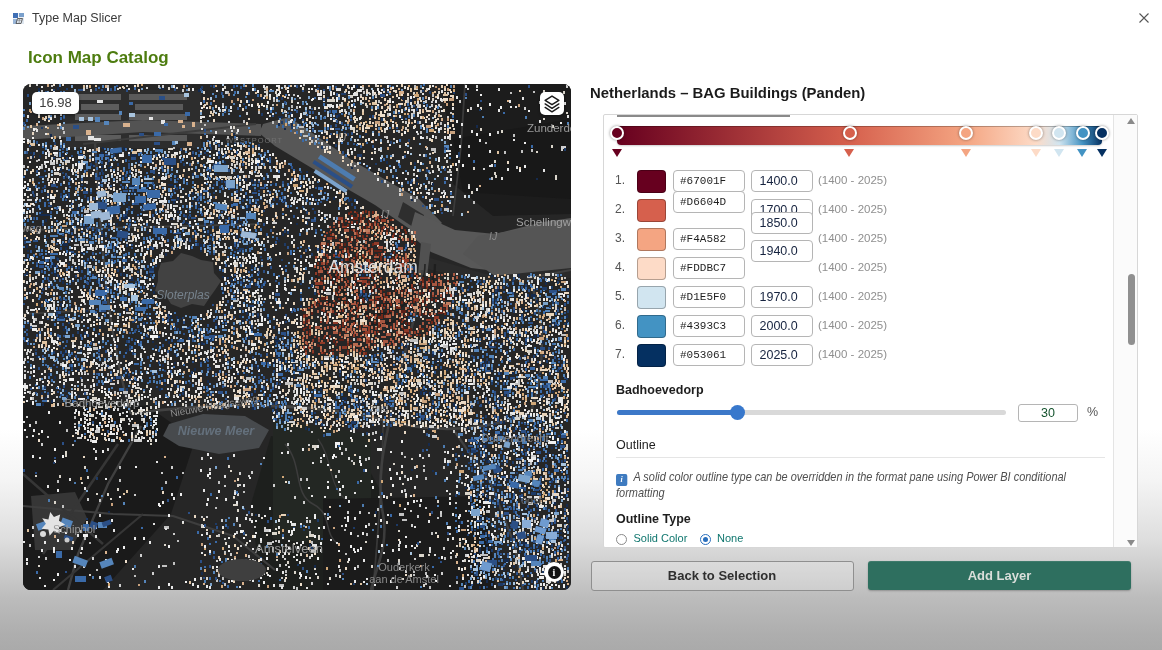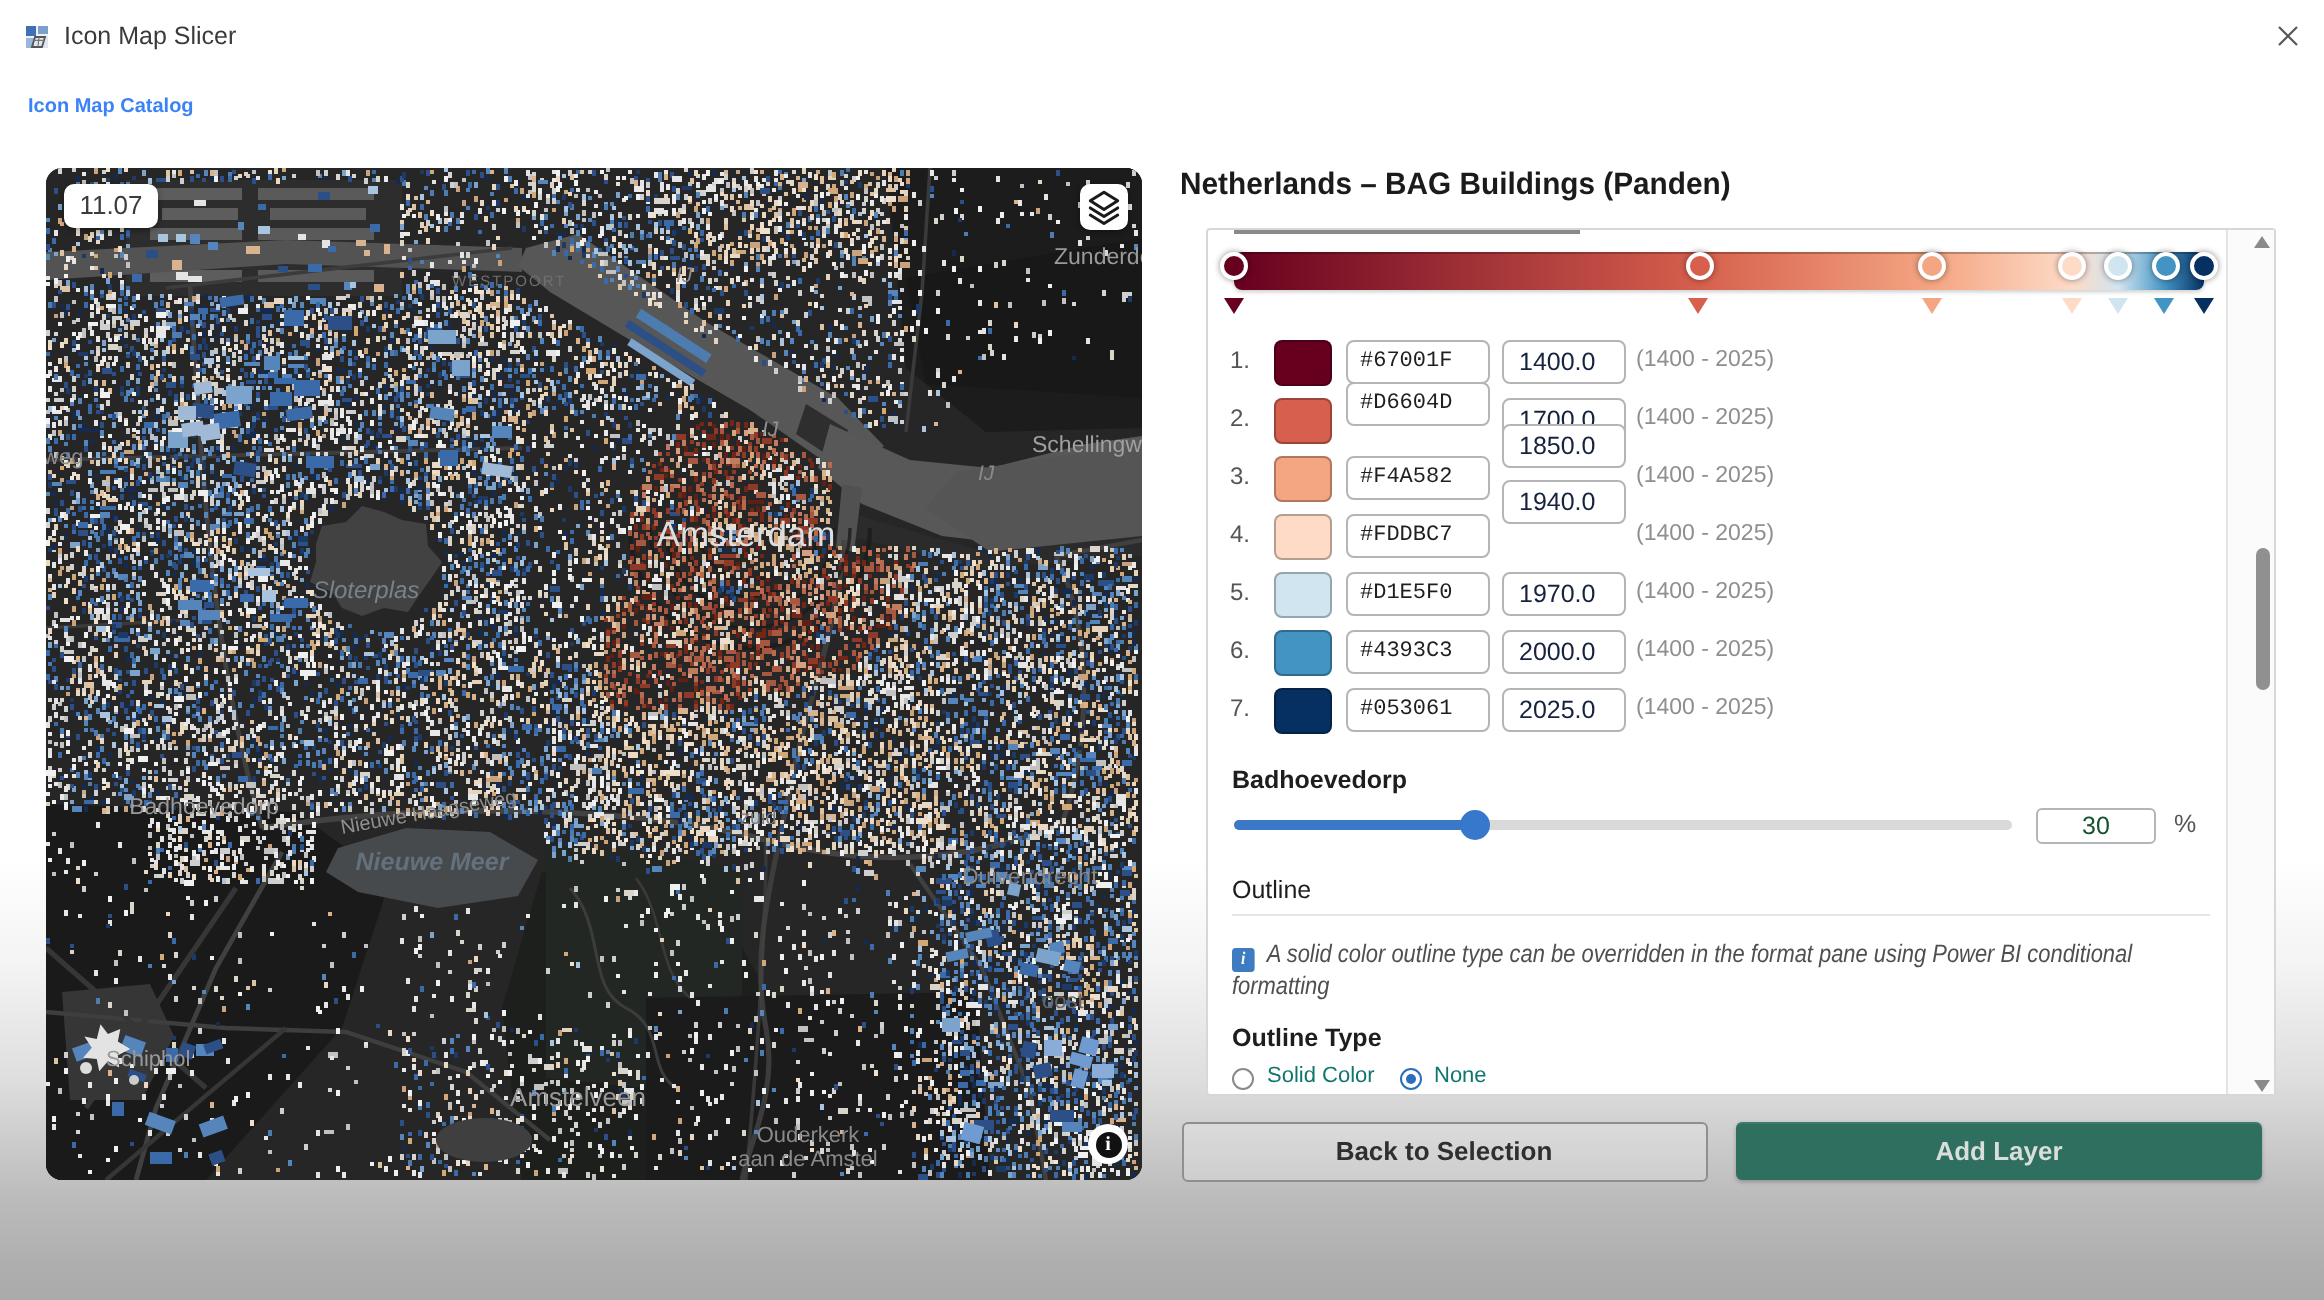--- a/index.html
+++ b/index.html
@@ -1,21 +1,21 @@
 <!DOCTYPE html>
 <html><head><meta charset="utf-8"><style>
 * { margin:0; padding:0; box-sizing:border-box; }
 html,body { width:1162px; height:650px; overflow:hidden; }
 body { font-family:"Liberation Sans", sans-serif;
   background:linear-gradient(180deg,#ffffff 0%,#ffffff 66%,#f4f4f4 74%,#dedede 83%,#bcbcbc 92%,#aeaeae 97.5%,#aaaaaa 100%); }
 .abs { position:absolute; }
 #titleicon { left:13px; top:13px; width:11px; height:11px; }
 #titletext { left:32px; top:11px; font-size:12.5px; color:#3a3a3a; }
 #closex { left:1138px; top:12px; width:12px; height:12px; }
-#h1 { left:14px; top:48px; font-size:10px; font-weight:bold; color:#3b82f6; }
+#h1 { left:28px; top:48px; font-size:17px; font-weight:bold; color:#4d7c0f; }
 #map { left:23px; top:83.5px; width:548px; height:506px; border-radius:8px; overflow:hidden; background:#272727; }
 #zoombox { left:32px; top:91.5px; width:47px; height:22px; background:#fff; border-radius:5px;
   box-shadow:0 1px 3px rgba(0,0,0,.4); font-size:13px; color:#3c3c3c; text-align:center; line-height:22px; }
 #layersbtn { left:540px; top:91.5px; width:24px; height:23.5px; background:#fff; border-radius:5px;
   box-shadow:0 1px 3px rgba(0,0,0,.4); }
 #infobtn { left:544px; top:562px; width:20px; height:20px; background:#fff; border-radius:50%; }
 #infobtn .inner { position:absolute; left:3.5px; top:3.5px; width:13px; height:13px; background:#111; border-radius:50%;
   color:#fff; font-size:10px; font-weight:bold; text-align:center; line-height:13px; font-family:"Liberation Serif",serif; }
 #h2 { left:590px; top:84px; font-size:15.5px; font-weight:bold; color:#1b1b1b; transform:scaleX(0.96); transform-origin:left top; }
 #panel { left:603px; top:114px; width:534.5px; height:434px; background:#fff; border:1px solid #d7d7d7; border-radius:2px; }
@@ -66,21 +66,21 @@
 <body>
 <svg id="titleicon" class="abs" viewBox="0 0 11 11">
     <rect width="11" height="11" fill="#eef2f8"></rect>
 <rect x="0" y="0" width="5" height="5" fill="#3f6fb5"></rect>
     <rect x="6" y="0" width="5" height="4" fill="#7aa0cc"></rect>
 <rect x="0" y="6" width="4" height="5" fill="#9ab6d8"></rect>
     <rect x="4" y="5" width="7" height="6" fill="#dfe7f0"></rect>
 <path d="M4.5 5.5 L9.5 5.5 L8 10.5 L3 10.5 Z" fill="none" stroke="#555" stroke-width="0.9"></path>
 <path d="M6.5 5.5 L6 10.5 M4 7.2 L9 7.2" stroke="#777" stroke-width="0.6"></path>
   </svg>
-<div id="titletext" class="abs">Icon Map Slicer</div>
+<div id="titletext" class="abs">Type Map Slicer</div>
 <svg id="closex" class="abs" viewBox="0 0 12 12">
     <path d="M1.5 1.5 L10.5 10.5 M10.5 1.5 L1.5 10.5" stroke="#555" stroke-width="1.1"></path>
   </svg>
 <div id="h1" class="abs">Icon Map Catalog</div>
 
 <div id="map" class="abs"><svg width="548" height="506" viewBox="0 0 548 506">
       <rect width="548" height="506" fill="#262626"></rect>
       <polygon points="420,0 548,0 548,130 470,132 430,100" fill="#1c1c1c"></polygon>
       <polygon points="0,318 125,322 172,356 148,430 80,506 0,506" fill="#1a1a1a"></polygon>
       <polygon points="248,352 335,366 365,420 352,506 238,506 228,420" fill="#1d1f1d"></polygon>
@@ -279,21 +279,21 @@
       <text x="148" y="333" font-family="Liberation Sans, sans-serif" font-size="10" fill="#8f8f8f" text-anchor="start" transform="rotate(-10 148 333)" font-weight="normal">Nieuwe Haagseweg</text>
       <text x="193" y="351" font-family="Liberation Sans, sans-serif" font-size="12.5" fill="#64707c" text-anchor="middle" font-style="italic" font-weight="bold">Nieuwe Meer</text>
       <text x="30" y="449" font-family="Liberation Sans, sans-serif" font-size="11" fill="#9a9a9a" text-anchor="start" font-weight="normal">Schiphol</text>
       <text x="266" y="469" font-family="Liberation Sans, sans-serif" font-size="13" fill="#999999" text-anchor="middle" font-weight="normal">Amstelveen</text>
       <text x="381" y="487" font-family="Liberation Sans, sans-serif" font-size="11" fill="#8a8a8a" text-anchor="middle" font-weight="normal">Ouderkerk</text>
       <text x="381" y="499" font-family="Liberation Sans, sans-serif" font-size="11" fill="#8a8a8a" text-anchor="middle" font-weight="normal">aan de Amstel</text>
       <text x="458" y="358" font-family="Liberation Sans, sans-serif" font-size="11.5" fill="#888888" text-anchor="start" font-weight="normal">Duivendrecht</text>
       <text x="498" y="420" font-family="Liberation Sans, sans-serif" font-size="11" fill="#666666" text-anchor="start" font-weight="normal">oost</text>
       <text x="347" y="328" font-family="Liberation Sans, sans-serif" font-size="10" fill="#777777" text-anchor="start" font-weight="normal">zuid</text>
     </svg></div>
-<div id="zoombox" class="abs">11.07</div>
+<div id="zoombox" class="abs">16.98</div>
 <div id="layersbtn" class="abs"><svg width="24" height="23.5" viewBox="0 0 24 24">
 <path d="M12 4.2 L19 8.6 12 13 5 8.6 Z" fill="#fff" stroke="#1a1a1a" stroke-width="1.5" stroke-linejoin="round"></path>
 <path d="M5 12.2 L12 16.6 19 12.2" fill="none" stroke="#1a1a1a" stroke-width="1.5" stroke-linecap="round" stroke-linejoin="round"></path>
 <path d="M5 15.8 L12 20.2 19 15.8" fill="none" stroke="#1a1a1a" stroke-width="1.5" stroke-linecap="round" stroke-linejoin="round"></path>
     </svg></div>
 <div id="infobtn" class="abs">
     <div class="inner">i</div>
   </div>
 
 <div id="h2" class="abs">Netherlands – BAG Buildings (Panden)</div>

